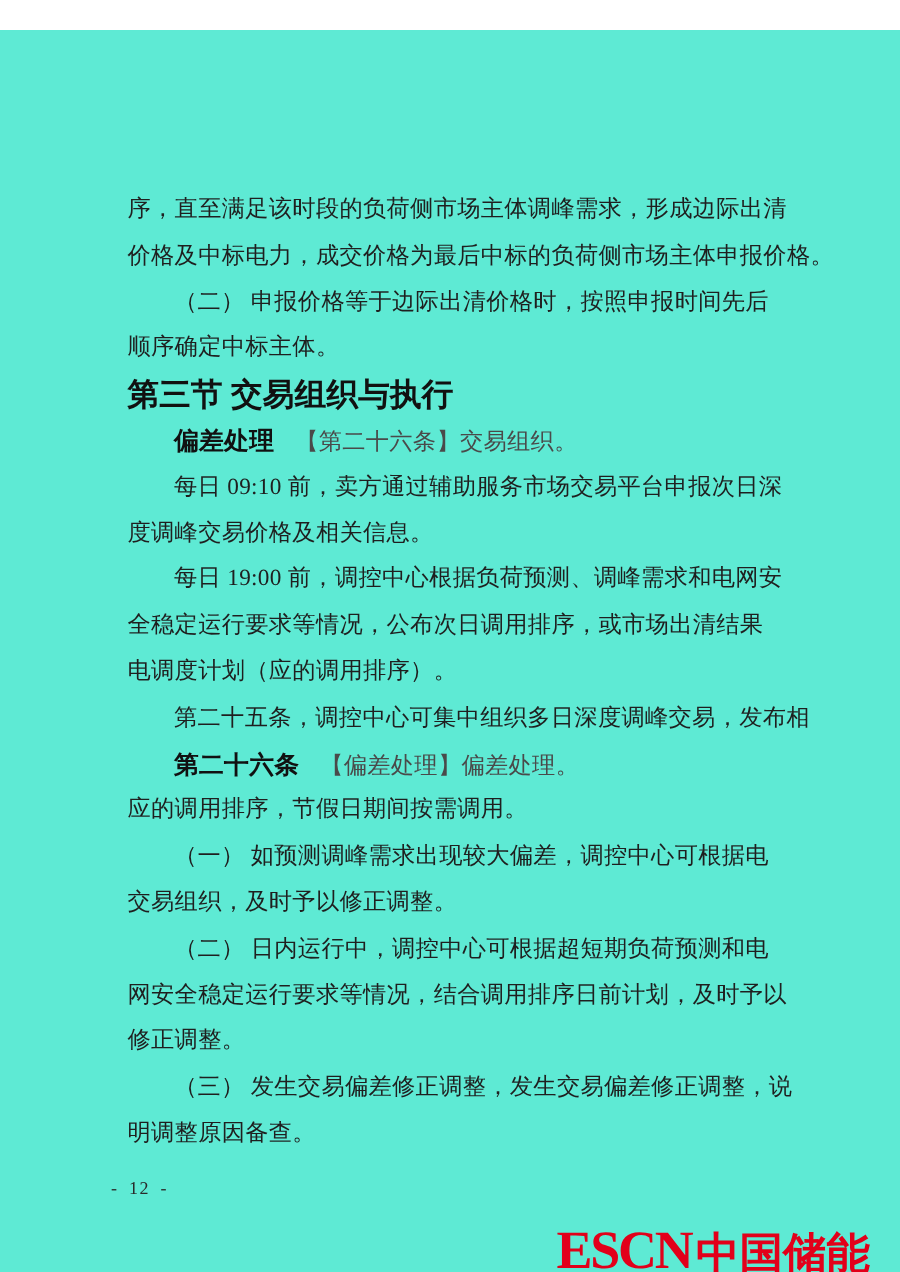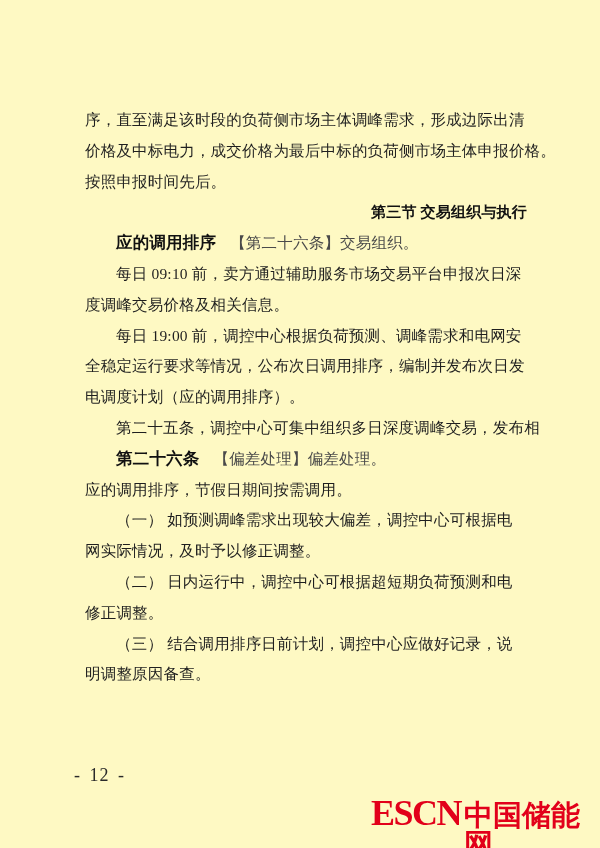--- a/index.html
+++ b/index.html
@@ -10,60 +10,61 @@
     width: 600px;
     height: 848px;
     position: relative;
     background: #ffffff;
     font-family: "Liberation Serif", "DejaVu Serif", serif;
     overflow: hidden;
   }
   .page {
     position: absolute;
     inset: 0;
-    background: #fef9c3;
+    background: #5eead4;
+    margin-top: 20px;
   }
   .content {
     position: absolute;
     left: 85px;
     top: 105px;
     width: 442px;
   }
   .line {
     height: 30.8px;
     line-height: 30.8px;
     font-size: 15.5px;
     color: #1f1f1f;
     white-space: nowrap;
     letter-spacing: 0.2px;
   }
   .ind {
     text-indent: 2em;
   }
   .center {
-    text-align: right;
+    text-align: left;
     font-weight: bold;
-    font-size: 15px;
+    font-size: 21px;
     color: #111111;
     text-indent: 0;
   }
   .art-num {
     font-weight: bold;
     font-size: 16.5px;
     color: #111111;
   }
   .art-rest {
     color: #4a4a4a;
     margin-left: 0.9em;
   }
   .page-num {
     position: absolute;
     left: 74px;
     top: 765px;
-    font-size: 18px;
+    font-size: 12px;
     color: #2a2a2a;
     letter-spacing: 1px;
     word-spacing: 3px;
   }
   .logo {
     position: absolute;
     left: 371px;
     top: 795px;
     display: flex;
     align-items: baseline;
@@ -85,45 +86,47 @@
   }
 </style>
 </head>
 <body>
 
 <div class="page">
 
   <div class="content">
     <div class="line">序，直至满足该时段的负荷侧市场主体调峰需求，形成边际出清</div>
     <div class="line">价格及中标电力，成交价格为最后中标的负荷侧市场主体申报价格。</div>
-    <div class="line">按照申报时间先后。</div>
+    <div class="line ind">（二） 申报价格等于边际出清价格时，按照申报时间先后</div>
+    <div class="line">顺序确定中标主体。</div>
 
     <div class="line center">第三节 交易组织与执行</div>
 
     <div class="line ind">
-      <span class="art-num">应的调用排序</span><span class="art-rest">【第二十六条】交易组织。</span>
+      <span class="art-num">偏差处理</span><span class="art-rest">【第二十六条】交易组织。</span>
     </div>
 
     <div class="line ind">每日 09:10 前，卖方通过辅助服务市场交易平台申报次日深</div>
     <div class="line">度调峰交易价格及相关信息。</div>
     <div class="line ind">每日 19:00 前，调控中心根据负荷预测、调峰需求和电网安</div>
-    <div class="line">全稳定运行要求等情况，公布次日调用排序，编制并发布次日发</div>
+    <div class="line">全稳定运行要求等情况，公布次日调用排序，或市场出清结果</div>
     <div class="line">电调度计划（应的调用排序）。</div>
     <div class="line ind">第二十五条，调控中心可集中组织多日深度调峰交易，发布相</div>
     <div class="line ind">
       <span class="art-num">第二十六条</span><span class="art-rest">【偏差处理】偏差处理。</span>
     </div>
 
     <div class="line">应的调用排序，节假日期间按需调用。</div>
 
     <div class="line ind">（一） 如预测调峰需求出现较大偏差，调控中心可根据电</div>
-    <div class="line">网实际情况，及时予以修正调整。</div>
+    <div class="line">交易组织，及时予以修正调整。</div>
     <div class="line ind">（二） 日内运行中，调控中心可根据超短期负荷预测和电</div>
+    <div class="line">网安全稳定运行要求等情况，结合调用排序日前计划，及时予以</div>
     <div class="line">修正调整。</div>
-    <div class="line ind">（三） 结合调用排序日前计划，调控中心应做好记录，说</div>
+    <div class="line ind">（三） 发生交易偏差修正调整，发生交易偏差修正调整，说</div>
     <div class="line">明调整原因备查。</div>
   </div>
 
   <div class="page-num">- 12 -</div>
 
   <div class="logo">
     <span class="logo-latin">ESCN</span>
     <span class="logo-cn">中国储能网</span>
   </div>
 

